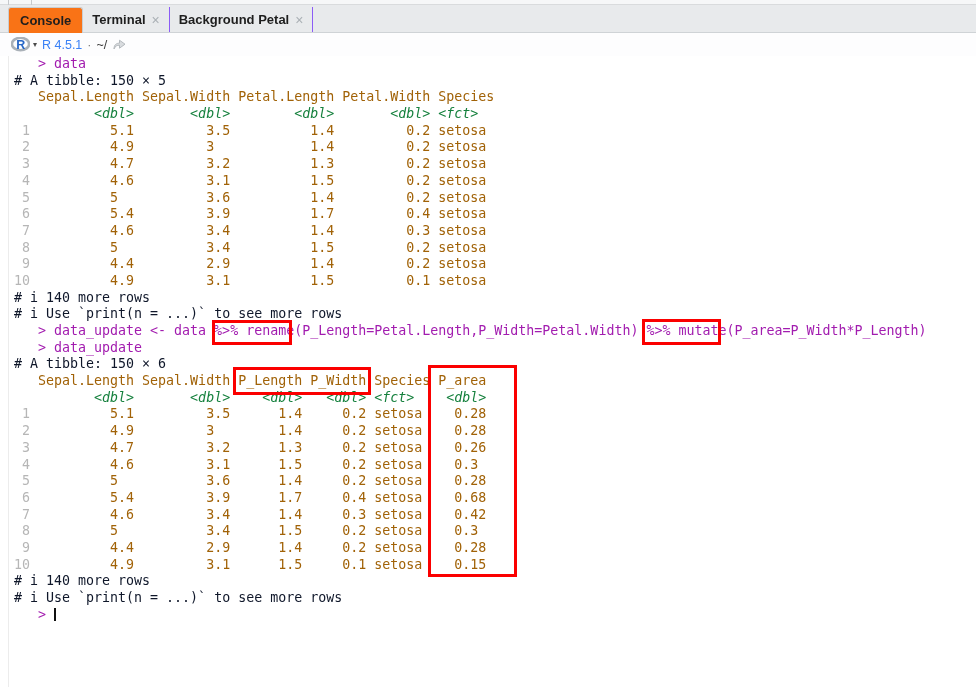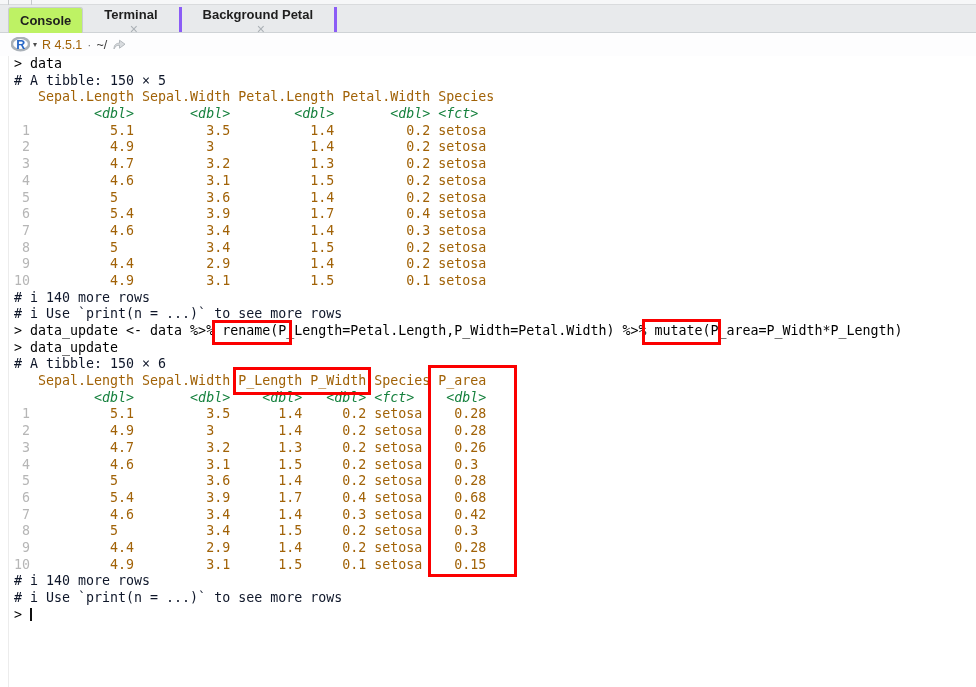--- a/index.html
+++ b/index.html
@@ -19,47 +19,47 @@
     position:absolute; left:0; top:5px; width:976px; height:28px;
     background:#e8eaec; border-bottom:1px solid #cfd3d6;
     display:flex; align-items:flex-end;
   }
   .tab {
     height:25px; display:flex; align-items:center;
     font-size:13px; font-weight:700; color:#1e1e1e;
     white-space:nowrap; cursor:default;
   }
   .tab.active {
-    background:#bef264; border:1px solid #c9cdd1; border-bottom:none;
+    background:#f97316; border:1px solid #c9cdd1; border-bottom:none;
     border-radius:3px 3px 0 0; height:26px; margin-bottom:-1px;
     margin-left:8px; padding:0 11px; z-index:2;
   }
-  .tab.inactive { padding:0 21px; border-right:3px solid #8b5cf6;flex-direction:column; }
+  .tab.inactive { padding:0 9px; border-right:1px solid #8b5cf6; }
   .close-x { margin-left:6px; color:#aab0b5; font-weight:400; font-size:14px; line-height:1; }
   
   .toolbar {
     position:absolute; left:0; top:33px; width:976px; height:23px;
     background:#fdfdfe; display:flex; align-items:center; padding-left:11px;
   }
   .r-logo { display:inline-flex; align-items:center; cursor:pointer; }
   .caret { font-size:8px; color:#4a4a4a; margin:0 5px 0 3px; }
-  .ver-text { font-size:12.5px; color:#a16207; }
+  .ver-text { font-size:12.5px; color:#3b82f6; }
   .dot-sep { color:#7a7a7a; margin:0 5px; font-size:12.5px; }
   .wd-text { font-size:12.5px; color:#3b3b3b; }
   .open-dir { margin-left:5px; display:inline-flex; cursor:pointer; }
   
   .gutter-line { position:absolute; left:8px; top:56px; bottom:0; width:1px; background:#ececec; }
   .console-output {
     position:absolute; left:14px; top:56px; right:0; bottom:0;
     font-family:"DejaVu Sans Mono","Liberation Mono",monospace;
     font-size:13.3px; line-height:16.7px; white-space:pre; color:#212121;
     cursor:text;
   }
   .console-line { height:16.7px; }
-  .seg-cmd  { color:#000000; }
+  .seg-cmd  { color:#a21caf;margin-left:24px; }
   .seg-meta { color:#0f172a; }
   .seg-typ  { color:#15803d; font-style:italic; }
   .seg-num  { color:#b6b6b6; }
   .seg-out  { color:#a16207; }
   .seg-cursor {
     display:inline-block; width:2px; height:13px; background:#101010;
     vertical-align:-2px;
   }
   
   .ann-box { position:absolute; border:3px solid #fb0000; z-index:5; pointer-events:none; }

